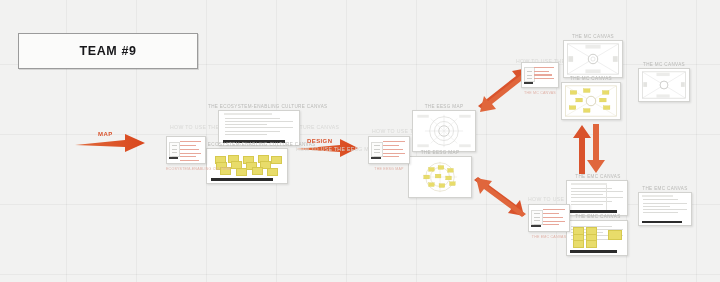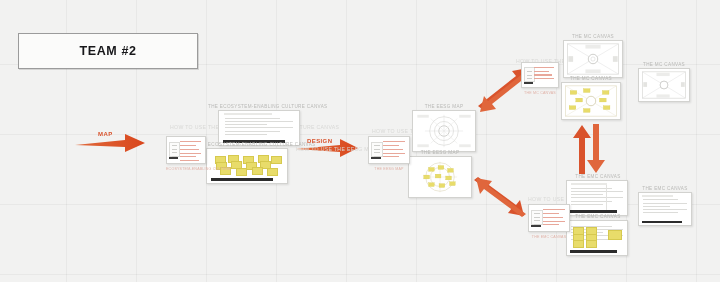--- a/index.html
+++ b/index.html
@@ -104,21 +104,21 @@
     white-space:nowrap;text-align:center;
   }
   .caption.pink{color:#e0b2a8;}
 </style>
 </head>
 <body>
 
 <div id="board">
 
   <div class="abs" id="team-box">
-    <span class="t">TEAM #2</span>
+    <span class="t">TEAM #9</span>
   </div>
 
   <div class="abs" style="left:75px;top:130px;width:72px;height:26px;">
     <svg width="72" height="26" viewBox="0 0 72 26">
       <defs>
         <linearGradient id="gMap" x1="0" y1="0" x2="1" y2="0">
           <stop offset="0" stop-color="#e4apa" stop-opacity="0"></stop>
           <stop offset="0" stop-color="#e06a3c"></stop>
           <stop offset="1" stop-color="#d9461c"></stop>
         </linearGradient>

